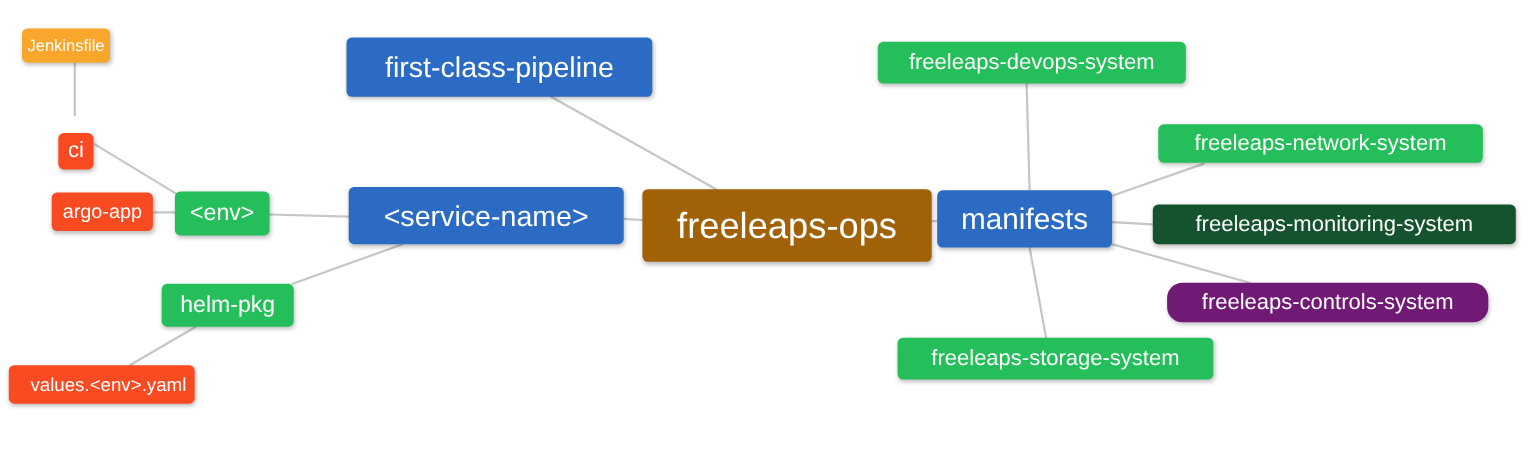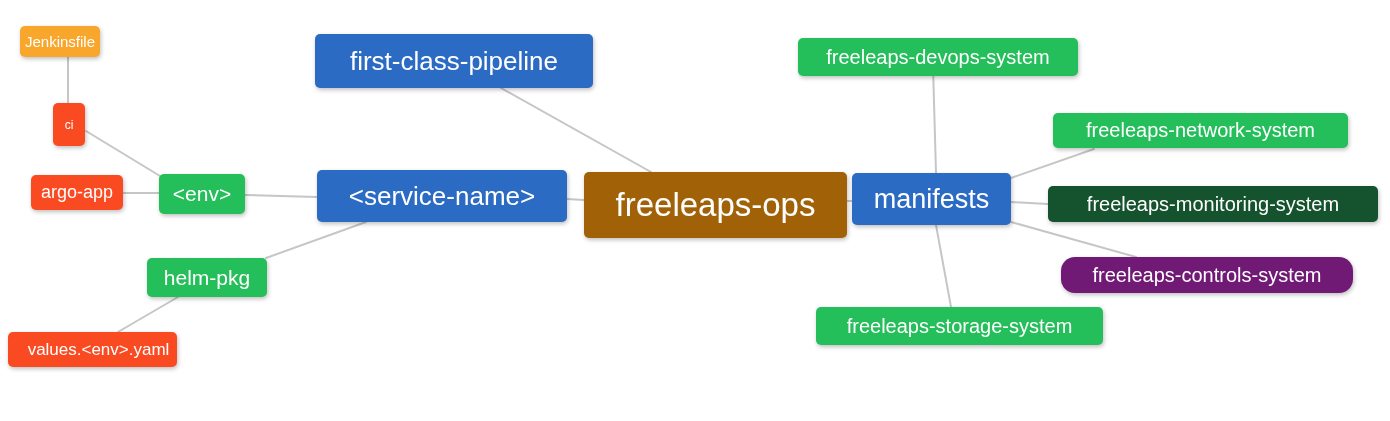--- a/index.html
+++ b/index.html
@@ -59,22 +59,22 @@
       <line x1="567" y1="199" x2="584" y2="200" stroke="#c6c6c6" stroke-width="2" stroke-linecap="round"></line>
       <line x1="847" y1="201" x2="852" y2="201" stroke="#c6c6c6" stroke-width="2" stroke-linecap="round"></line>
       <line x1="936" y1="173" x2="933" y2="66" stroke="#c6c6c6" stroke-width="2" stroke-linecap="round"></line>
       <line x1="1011" y1="178" x2="1094" y2="149" stroke="#c6c6c6" stroke-width="2" stroke-linecap="round"></line>
       <line x1="1011" y1="202" x2="1048" y2="204" stroke="#c6c6c6" stroke-width="2" stroke-linecap="round"></line>
       <line x1="1011" y1="222" x2="1136" y2="257" stroke="#c6c6c6" stroke-width="2" stroke-linecap="round"></line>
       <line x1="936" y1="225" x2="951" y2="307" stroke="#c6c6c6" stroke-width="2" stroke-linecap="round"></line>
     </svg>
   <div class="nodes">
       <div class="node" style="left: 20px; top: 26px; width: 80px; height: 31px; font-size: 15px; background: rgb(248, 166, 44);">Jenkinsfile</div>
-      <div class="node" style="left: 53px; top: 103px; width: 32px; height: 43px; font-size: 12px; background: rgb(250, 74, 33);">ci</div>
-      <div class="node" style="left: 31px; top: 175px; width: 92px; height: 35px; font-size: 18px; background: rgb(250, 74, 33);">argo-app</div>
+      <div class="node" style="left: 53px; top: 121px; width: 32px; height: 33px; font-size: 20px; background: rgb(250, 74, 33);">ci</div>
+      <div class="node" style="left: 47px; top: 175px; width: 92px; height: 35px; font-size: 18px; background: rgb(250, 74, 33);">argo-app</div>
       <div class="node" style="left: 159px; top: 174px; width: 86px; height: 40px; font-size: 21px; background: rgb(36, 190, 90);">&lt;env&gt;</div>
       <div class="node" style="left: 147px; top: 258px; width: 120px; height: 39px; font-size: 21px; background: rgb(36, 190, 90);">helm-pkg</div>
       <div class="node" style="left: 8px; top: 332px; width: 169px; height: 35px; font-size: 17px; background: rgb(250, 74, 33); padding-left: 12px;">values.&lt;env&gt;.yaml</div>
       <div class="node" style="left: 315px; top: 34px; width: 278px; height: 54px; font-size: 26px; background: rgb(43, 107, 195);">first-class-pipeline</div>
       <div class="node" style="left: 317px; top: 170px; width: 250px; height: 52px; font-size: 26px; background: rgb(43, 107, 195);">&lt;service-name&gt;</div>
       <div class="node" style="left: 584px; top: 172px; width: 263px; height: 66px; font-size: 33px; background: #a16207;">freeleaps-ops</div>
       <div class="node" style="left: 852px; top: 173px; width: 159px; height: 52px; font-size: 27px; background: rgb(43, 107, 195);">manifests</div>
       <div class="node" style="left: 798px; top: 38px; width: 280px; height: 38px; font-size: 20px; background: rgb(36, 190, 90);">freeleaps-devops-system</div>
       <div class="node" style="left: 1053px; top: 113px; width: 295px; height: 35px; font-size: 20px; background: rgb(36, 190, 90);">freeleaps-network-system</div>
       <div class="node" style="left: 1048px; top: 186px; width: 330px; height: 36px; font-size: 20px; background: #14532d;">freeleaps-monitoring-system</div>

